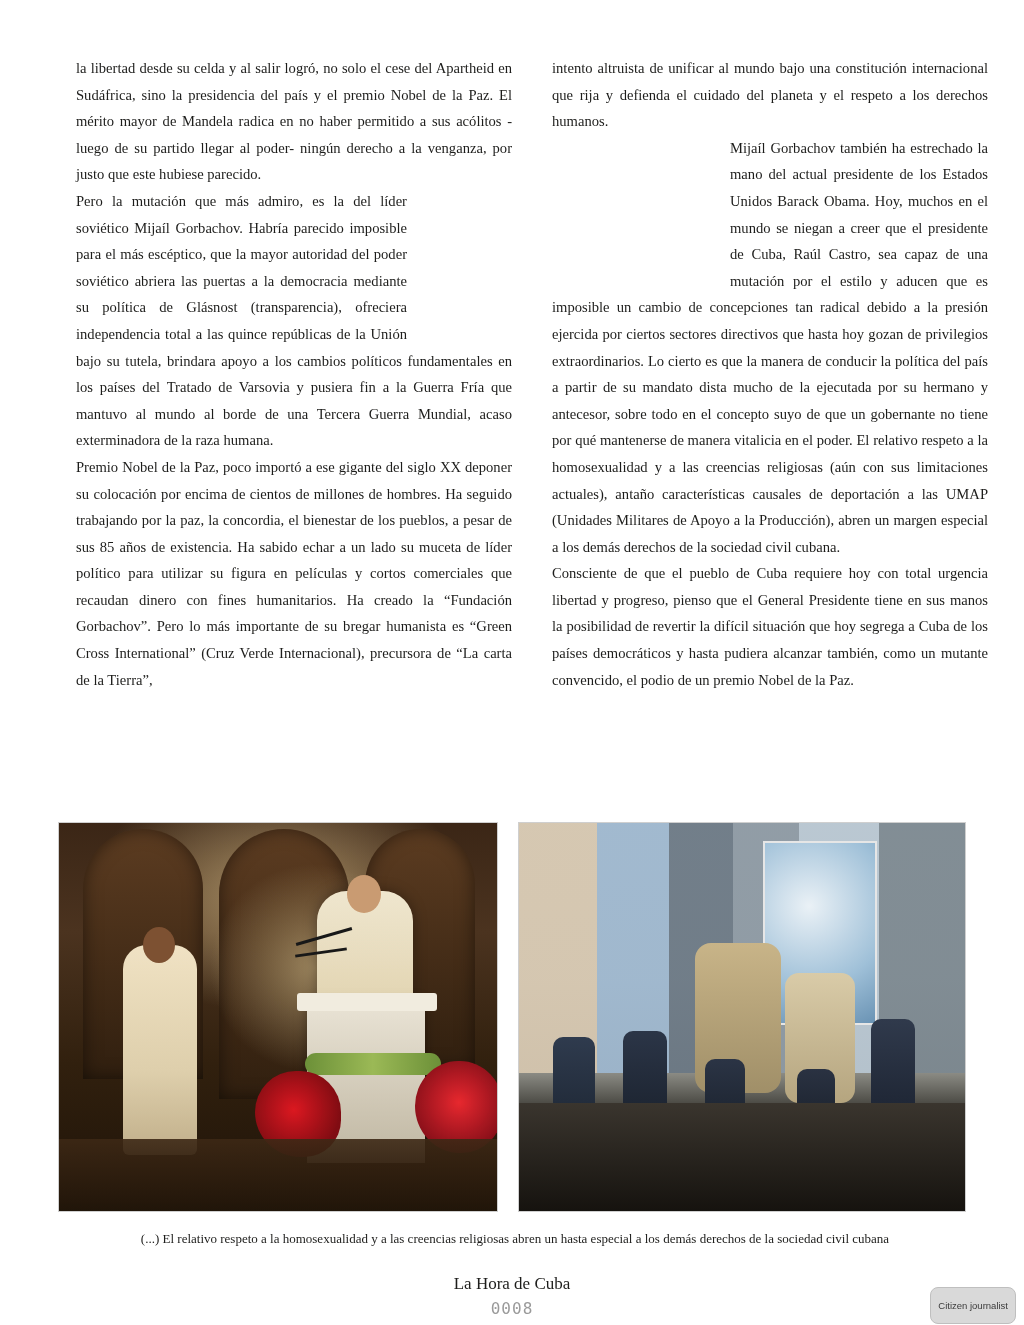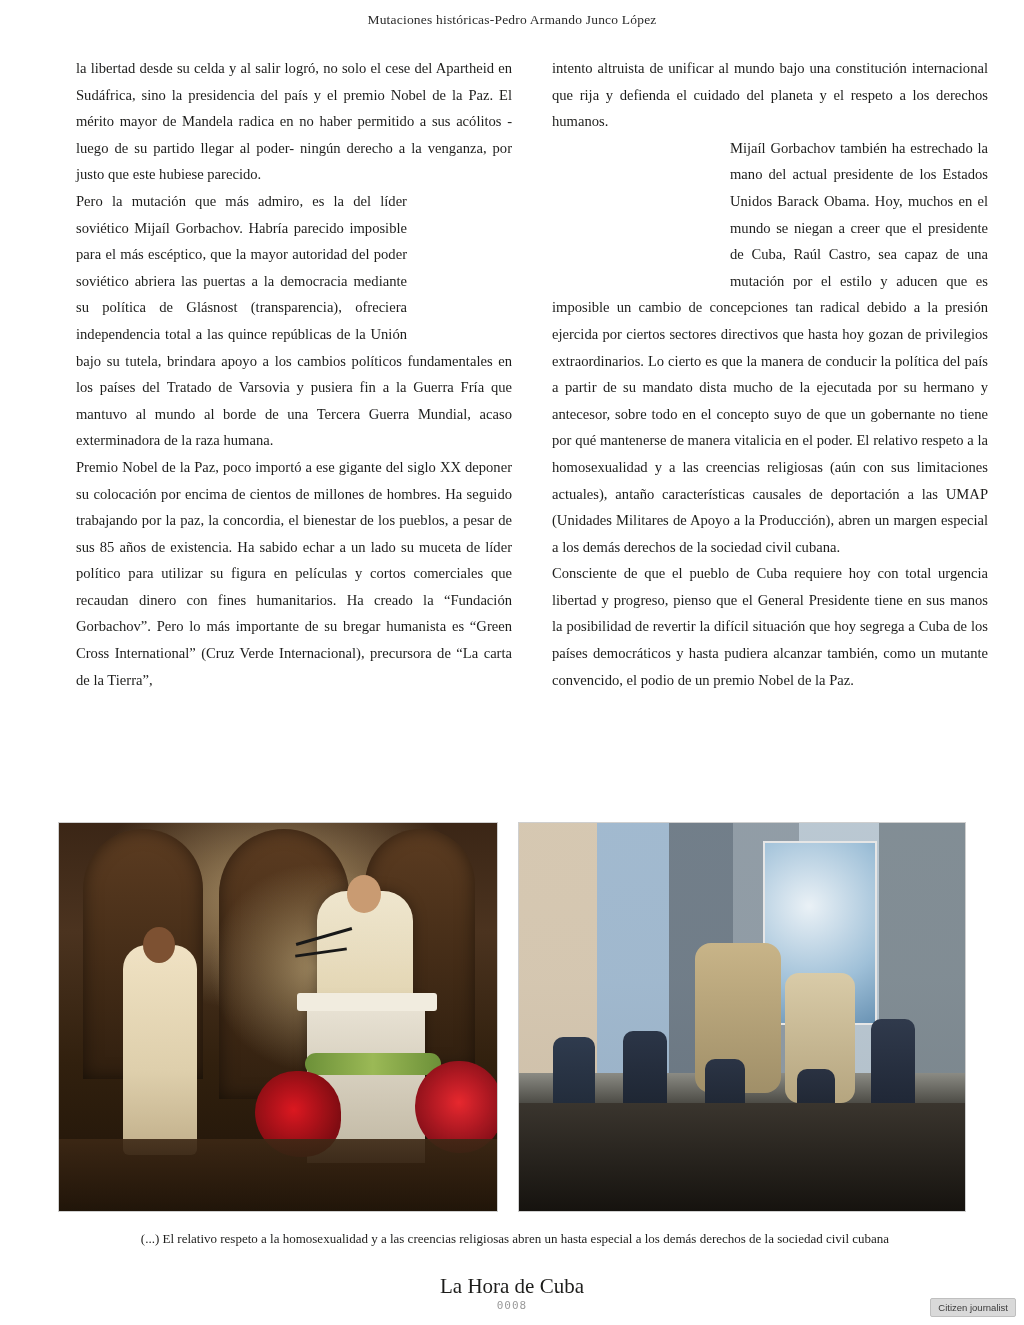--- a/index.html
+++ b/index.html
@@ -116,46 +116,46 @@
     line-height: 22px;
     color: #1d1d1b;
     font-family: "Liberation Serif", serif;
   }
   .footer-title {
     position: absolute;
     left: 0;
     top: 1274px;
     width: 1024px;
     text-align: center;
-    font-size: 21px;
+    font-size: 17px;
     color: #1d1d1b;
     font-family: "Liberation Serif", serif;
   }
   .folio {
     position: absolute;
     left: 0;
     top: 1299px;
     width: 1024px;
     text-align: center;
-    font-size: 11px;
+    font-size: 16px;
     color: #9a9a9a;
     font-family: "DejaVu Sans Mono", monospace;
     letter-spacing: 1px;
   }
   .watermark {
     position: absolute;
     right: 8px;
-    bottom: 8px;
+    bottom: 1px;
     background: #d9d9d9;
     border: 1px solid #bfbfbf;
     color: #3b3b3b;
     font-family: "Liberation Sans", sans-serif;
     font-size: 9.5px;
-    padding: 3px 7px;
-    border-radius: 2px;
+    padding: 12px 7px;
+    border-radius: 8px;
   }
 
   
   .scene-church {
     position: absolute;
     inset: 0;
     background:
       radial-gradient(ellipse 70% 50% at 50% 18%, rgba(255,228,170,0.55), rgba(0,0,0,0) 62%),
       linear-gradient(180deg, #3a2617 0%, #4a3320 28%, #30200f 62%, #1d1309 100%);
     filter: saturate(1.05);
@@ -263,21 +263,20 @@
   .floor {
     position: absolute; left: 0; top: 280px; width: 448px; height: 110px;
     background: linear-gradient(180deg, #3a352e, #15120e);
   }
 </style>
 </head>
 <body>
 
 <div class="page">
 
-  <div class="running-head">Mutaciones históricas-Pedro Armando Junco López</div>
 
   <div class="columns">
 
     <div class="col col-left">
       <p>la libertad desde su celda y al salir logró, no solo el cese del Apartheid en Sudáfrica, sino la presidencia del país y el premio Nobel de la Paz. El mérito mayor de Mandela radica en no haber permitido a sus acólitos -luego de su partido llegar al poder- ningún derecho a la venganza, por justo que este hubiese parecido.</p>
       <div class="float-right-shape"></div>
       <p>Pero la mutación que más admiro, es la del líder soviético Mijaíl Gorbachov. Habría parecido imposible para el más escéptico, que la mayor autoridad del poder soviético abriera las puertas a la democracia mediante su política de Glásnost (transparencia), ofreciera independencia total a las quince repúblicas de la Unión bajo su tutela, brindara apoyo a los cambios políticos fundamentales en los países del Tratado de Varsovia y pusiera fin a la Guerra Fría que mantuvo al mundo al borde de una Tercera Guerra Mundial, acaso exterminadora de la raza humana.</p>
       <p>Premio Nobel de la Paz, poco importó a ese gigante del siglo XX deponer su colocación por encima de cientos de millones de hombres. Ha seguido trabajando por la paz, la concordia, el bienestar de los pueblos, a pesar de sus 85 años de existencia. Ha sabido echar a un lado su muceta de líder político para utilizar su figura en películas y cortos comerciales que recaudan dinero con fines humanitarios. Ha creado la “Fundación Gorbachov”. Pero lo más importante de su bregar humanista es “Green Cross International” (Cruz Verde Internacional), precursora de “La carta de la Tierra”,</p>
     </div>
 

